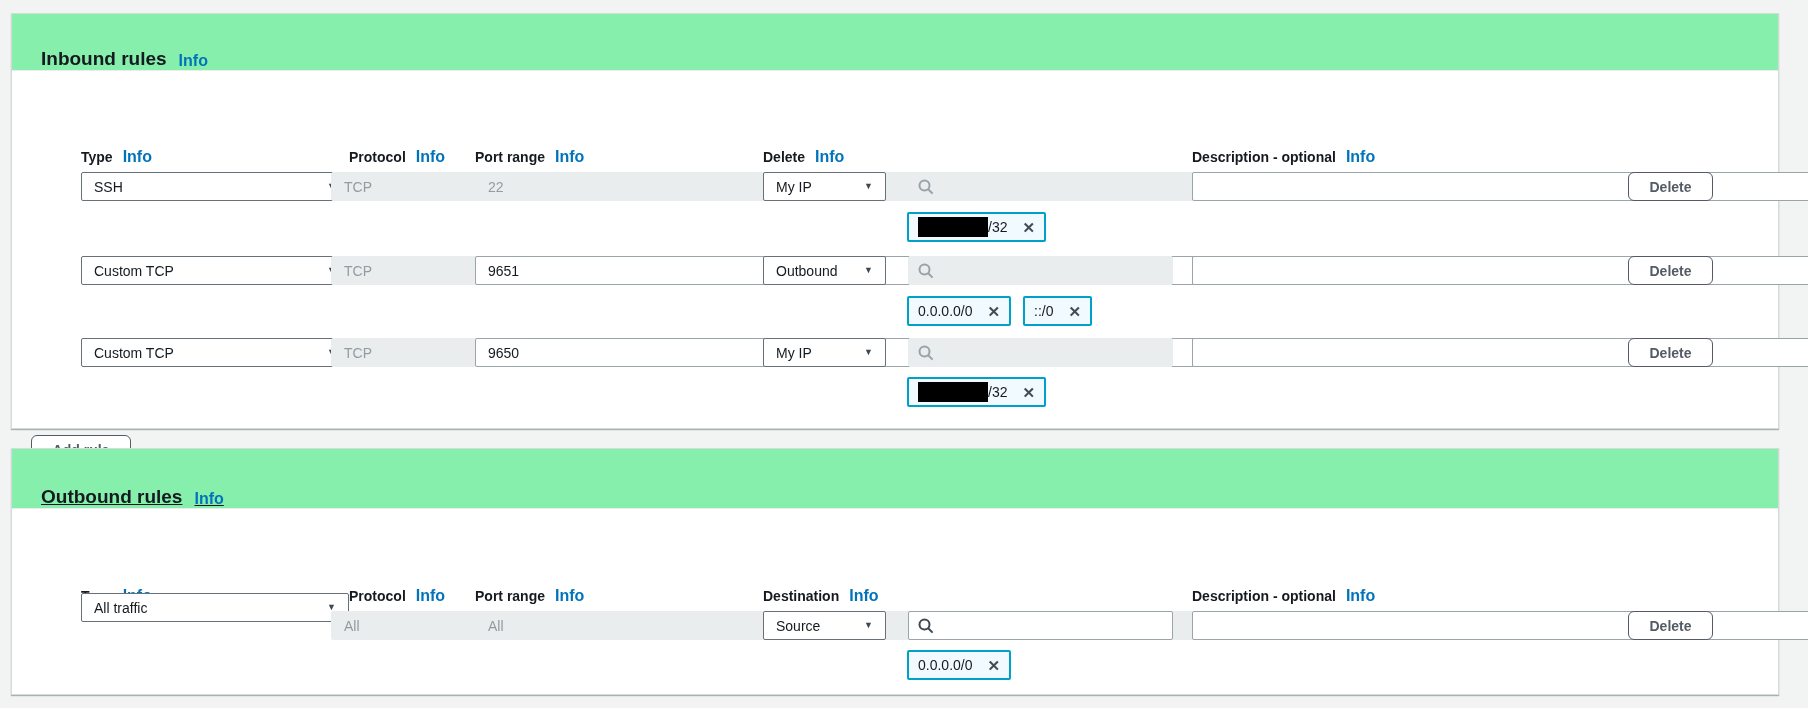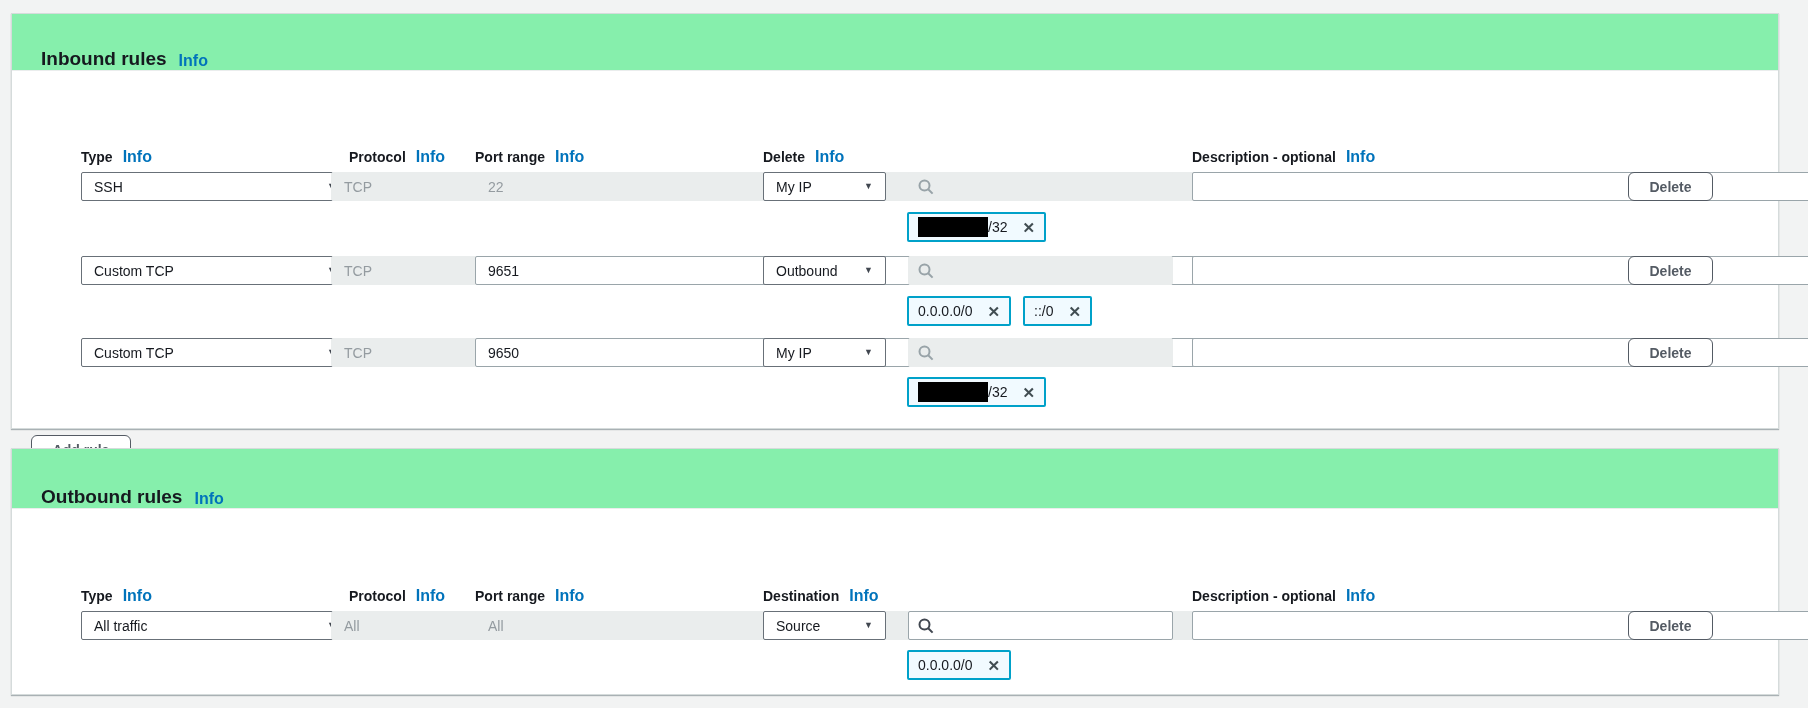--- a/index.html
+++ b/index.html
@@ -12,21 +12,21 @@
     position:relative;
     overflow:hidden;
   }
   .panel {
     position:absolute; left:11px; width:1768px;
     background:#ffffff;
     border:1px solid #d5dbdb;
     box-shadow:0 1px 1px 0 rgba(0,28,36,.3);
   }
   .panel-inbound { top:13px; height:416px; }
-  .panel-outbound { top:448px; height:247px; }
+  .panel-outbound { top:448px; height:247px;text-decoration:underline; }
   .panel-header {
     background:#86efac;
     border-bottom:1px solid #eaeded;
     display:flex; align-items:flex-end;
     padding-left:29px;
   }
   .panel-inbound .panel-header { height:57px; }
   .panel-outbound .panel-header { height:60px; }
   .panel-title { font-size:19px; font-weight:700; color:#16191f; }
   .info-link {
@@ -226,21 +226,21 @@
     <div class="col-label c-port" style="top:78px">
       <span>Port range</span><a class="info-link">Info</a>
     </div>
     <div class="col-label c-src" style="top:78px">
       <span>Destination</span><a class="info-link">Info</a>
     </div>
     <div class="col-label c-desc" style="top:78px">
       <span>Description - optional</span><a class="info-link">Info</a>
     </div>
 
-    <div class="select c-type" style="top:102px">
+    <div class="select c-type" style="top:84px">
       <span class="select-value">All traffic</span>
       <span class="select-arrow">▼</span>
     </div>
     <input class="field c-proto" style="top: 102px;" disabled="" value="All">
     <input class="field c-port" style="top: 102px;" disabled="" value="All">
     <div class="select c-src" style="top:102px">
       <span class="select-value">Source</span>
       <span class="select-arrow">▼</span>
     </div>
     <div class="search-box c-search" style="top:102px">

